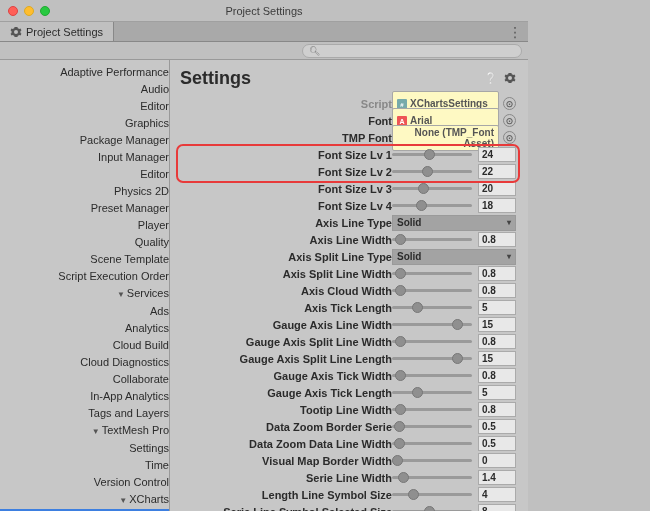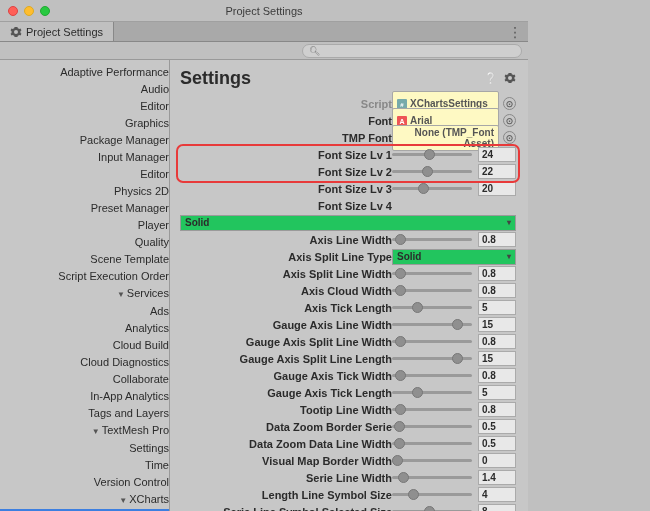--- a/index.html
+++ b/index.html
@@ -34,21 +34,21 @@
   .row .field { flex: 1; display: flex; align-items: center; gap: 4px; }
   .script-row .label { color: #888; }
   .objfield { flex: 1; height: 15px; background: #fef9c3; border: 1px solid #a7a7a7; border-radius: 2px; padding: 12px 4px; font-size: 10px; color: #555; display: flex; align-items: center; gap: 3px; }
   .objfield .ico { width: 10px; height: 10px; display: inline-flex; }
   .circ-btn { width: 13px; height: 13px; border-radius: 50%; border: 1px solid #888; display: flex; align-items: center; justify-content: center; font-size: 9px; color: #666; background: #c7c7c7; }
   .highlight-box { position: absolute; border: 2.5px solid #e83a3a; border-radius: 7px; pointer-events: none; }
   .slider-wrap { flex: 1; display: flex; align-items: center; gap: 6px; }
   .slider-track { flex: 1; height: 3px; background: #9a9a9a; border-radius: 2px; position: relative; }
   .slider-thumb { position: absolute; top: -4px; width: 11px; height: 11px; background: #8f8f8f; border-radius: 50%; border: 1px solid #777; }
   .numbox { width: 38px; height: 15px; background: #e8e8e8; border: 1px solid #aaa; font-size: 10px; padding: 0 3px; display: flex; align-items: center; }
-  .dropdown { flex: 1; height: 16px; background: #22c55e; border: 1px solid #9a9a9a; font-size: 10px; padding: 0 4px; display: flex; align-items: center; justify-content: space-between; }
+  .dropdown { flex: 1; height: 16px; background: #a3a3a3; border: 1px solid #9a9a9a; font-size: 10px; padding: 0 4px; display: flex; align-items: center; justify-content: space-between; }
   .dropdown .dd-arrow { font-size: 8px; color: #444; }
   ::-webkit-scrollbar { width: 12px; }
   ::-webkit-scrollbar-track { background: #b8b8b8; }
   ::-webkit-scrollbar-thumb { background: #8d8d8d; border-radius: 6px; border: 2px solid #b8b8b8; }
 </style>
 </head>
 <body>
 <div class="window">
 
   <div class="titlebar">
@@ -189,22 +189,31 @@
               <div class="slider-wrap">
                 <div class="slider-track">
                   <div class="slider-thumb" style="left: 33%;"></div>
                 </div>
                 <div class="numbox">20</div>
               </div>
             </div>
           </div>
           <div class="row">
             <div class="label">Font Size Lv 4</div>
-          </div>
-          <div class="row">
+            <div class="field">
+              <div class="slider-wrap">
+                <div class="slider-track">
+                  <div class="slider-thumb" style="left: 30%;"></div>
+                </div>
+                <div class="numbox">18</div>
+              </div>
+            </div>
+          </div>
+          <div class="row">
+            <div class="label">Axis Line Type</div>
             <div class="field">
               <div class="dropdown">
                 <span>Solid</span>
                 <span class="dd-arrow">▾</span>
               </div>
             </div>
           </div>
           <div class="row">
             <div class="label">Axis Line Width</div>
             <div class="field">

